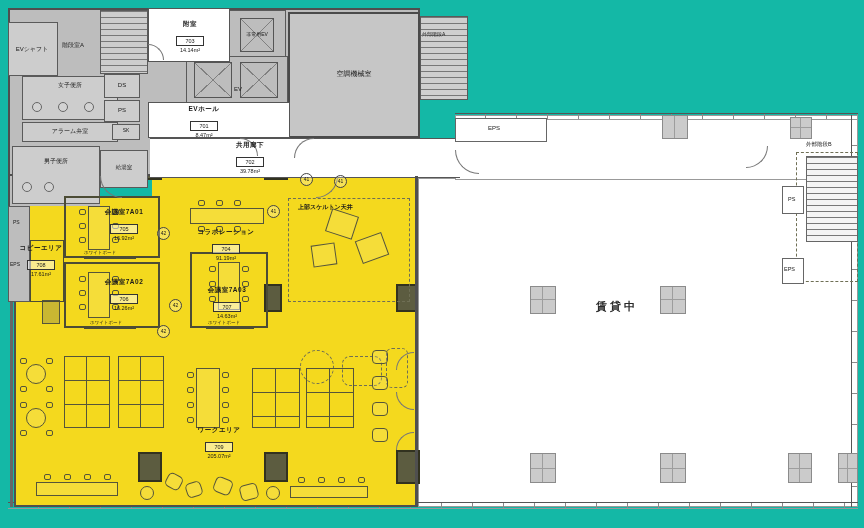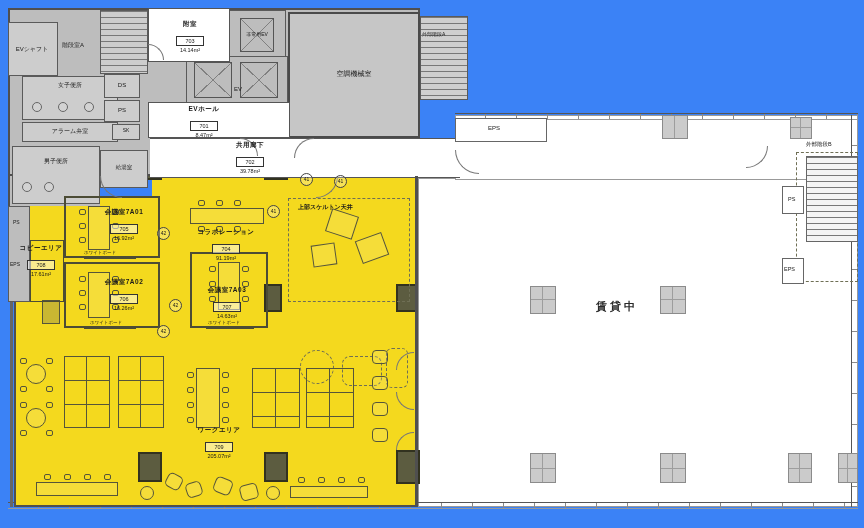--- a/index.html
+++ b/index.html
@@ -1,16 +1,16 @@
 <!DOCTYPE html>
 <html><head>
 <meta charset="utf-8">
 <style>
   html,body{margin:0;padding:0;background:#fff;}
-  #plan{position:relative;width:864px;height:528px;background:#3b82f6;overflow:hidden;
+  #plan{position:relative;width:864px;height:528px;background:#14b8a6;overflow:hidden;
         font-family:"Liberation Sans","DejaVu Sans",sans-serif;color:#1a1a1a;}
   .abs{position:absolute;box-sizing:border-box;}
   .room{position:absolute;box-sizing:border-box;}
   .lbl{position:absolute;font-size:6px;line-height:1.15;color:#1a1a1a;white-space:nowrap;}
   .c{text-align:center;}
   .stamp{position:absolute;text-align:center;z-index:30;}
   .stamp .nm{font-size:6.5px;font-weight:bold;letter-spacing:.5px;}
   .stamp .no{display:inline-block;border:1px solid #333;padding:0 8px;font-size:5.5px;line-height:8px;margin:1px 0 0;background:rgba(255,255,255,.5);}
   .stamp .ar{font-size:5.5px;}
   .steps{background:repeating-linear-gradient(to bottom,#787878 0 1px,transparent 1px 6px);}

